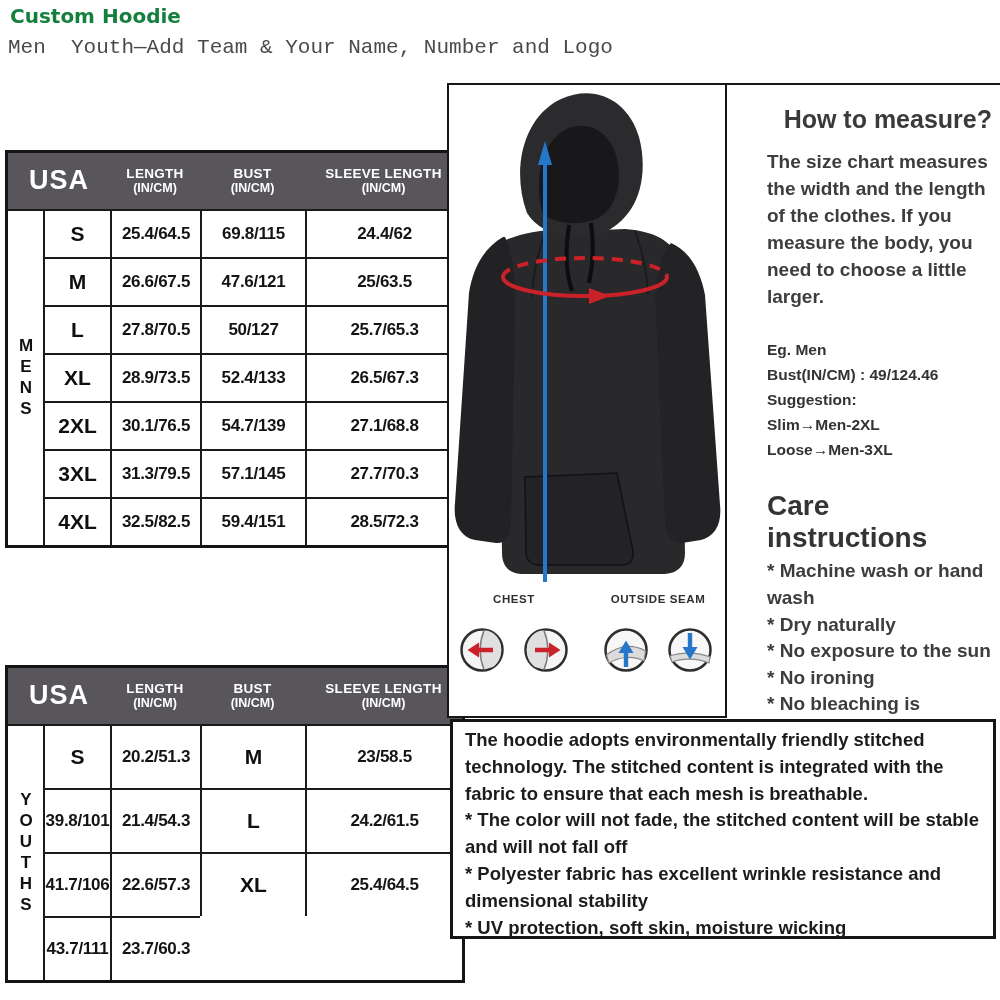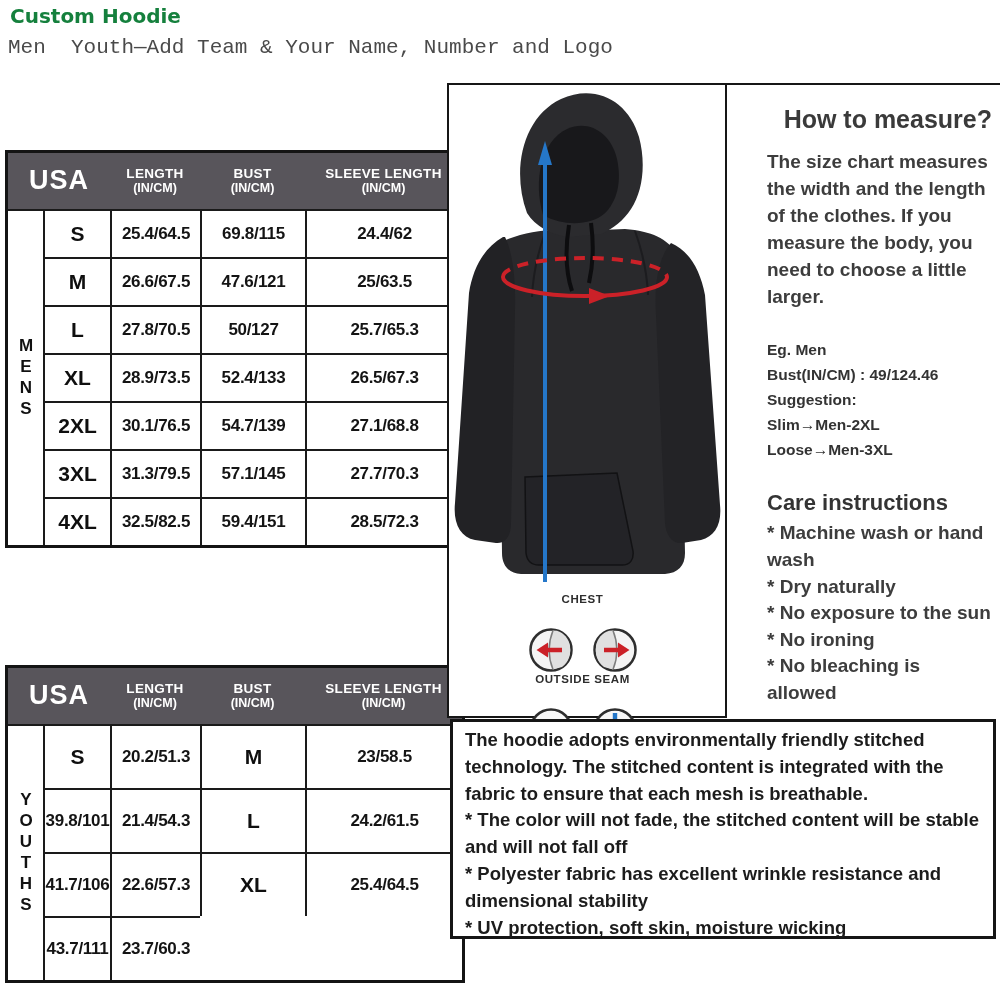--- a/index.html
+++ b/index.html
@@ -31,38 +31,38 @@
                font-size:17px;font-weight:bold;letter-spacing:2px;color:#111;}
   .cell{display:flex;align-items:center;justify-content:center;
         border-top:2px solid #1a1a1a;border-left:2px solid #1a1a1a;}
   .size-cell{font-size:21px;font-weight:bold;color:#0f0f0f;}
   .val-cell{font-size:17px;font-weight:bold;color:#141414;letter-spacing:-0.3px;}
 
   
   .hoodie-box{position:absolute;left:447px;top:83px;width:280px;height:635px;
               border:2px solid #161616;box-sizing:border-box;background:#fff;}
   .hoodie-svg{display:block;margin:0;}
-  .icon-row{position:absolute;left:0;right:15px;top:508px;display:flex;
-            justify-content:flex-start;padding:0 4px 0 10px;flex-direction:column;}
+  .icon-row{position:absolute;left:0;right:8px;top:508px;display:flex;
+            justify-content:space-between;padding:0 4px 0 10px;}
   .icon-group{display:flex;flex-direction:column;align-items:center;}
   .icon-label{font-size:11.5px;font-weight:bold;letter-spacing:.6px;color:#2e2e2e;
               margin-bottom:22px;}
   .circles{display:flex;gap:18px;}
 
   
   .measure-panel{position:absolute;left:727px;top:83px;width:273px;height:635px;
                  border-top:2px solid #161616;box-sizing:border-box;
                  padding:10px 8px 0 40px;color:#3b3b3b;}
   .measure-heading{font-size:25px;font-weight:bold;color:#3a3a3a;text-align:right;
                  margin:10px 0 0 -14px;}
   .measure-body{font-size:19px;font-weight:bold;line-height:1.42;margin-top:15px;
                 color:#3d3d3d;}
   .example{margin-top:26px;font-size:15.5px;font-weight:bold;line-height:1.62;color:#333;}
   .care{margin-top:28px;}
-  .care-heading{font-size:22px;font-weight:bold;color:#343434;margin-bottom:4px;}
+  .care-heading{font-size:28px;font-weight:bold;color:#343434;margin-bottom:4px;}
   .care-list{font-size:19px;font-weight:bold;line-height:1.4;color:#3d3d3d;}
 
   
   .description{position:absolute;left:450px;top:719px;width:546px;height:220px;
                border:3px solid #151515;box-sizing:border-box;background:#fff;
                padding:5px 10px 0 12px;}
   .description .intro{font-size:18.5px;font-weight:bold;line-height:1.45;color:#1c1c1c;
                margin:0;}
   .desc-bullets{font-size:18.5px;font-weight:bold;line-height:1.45;color:#1c1c1c;}
 </style>

